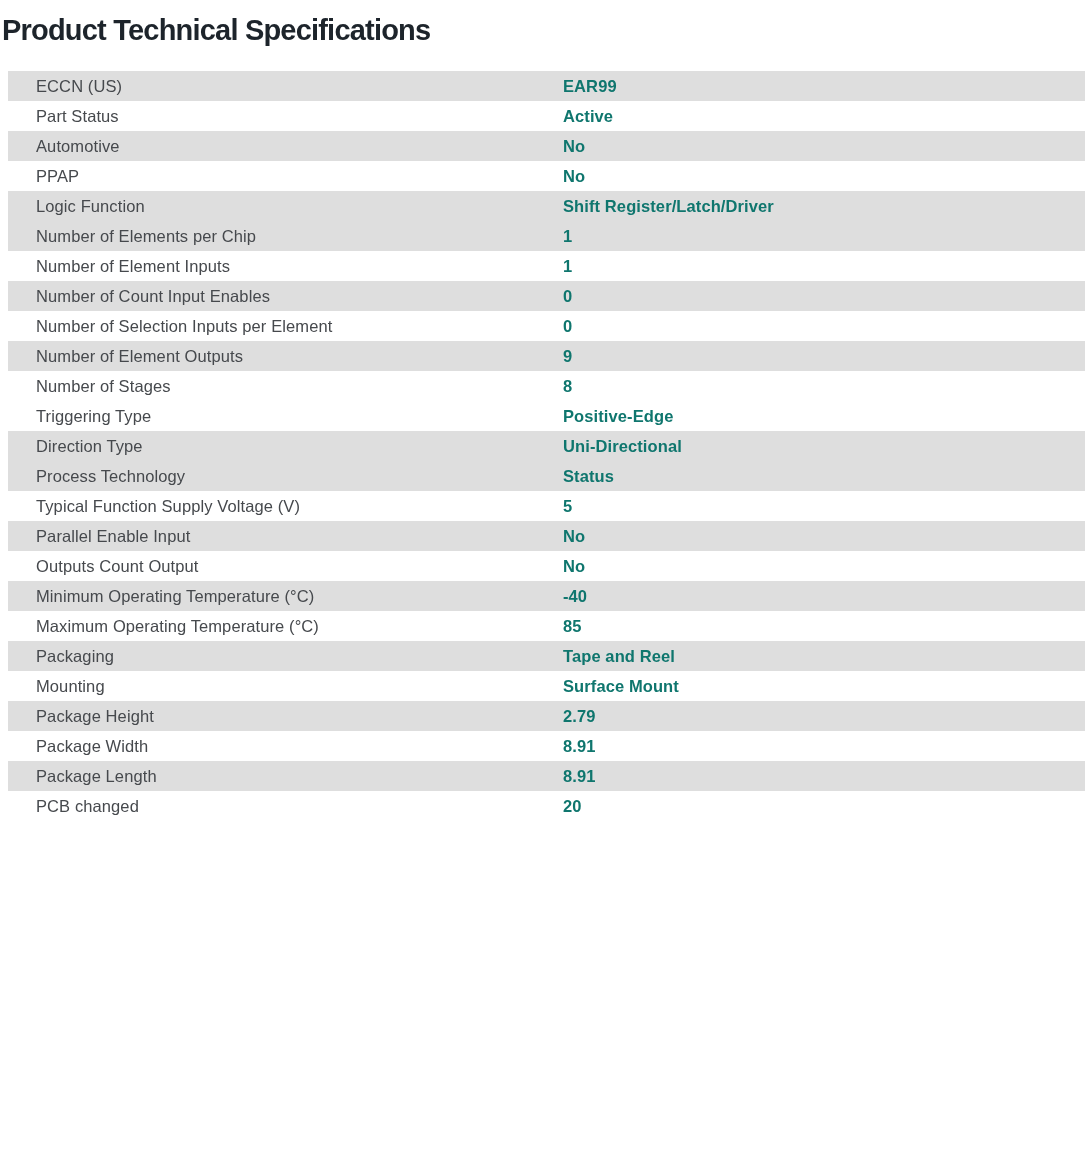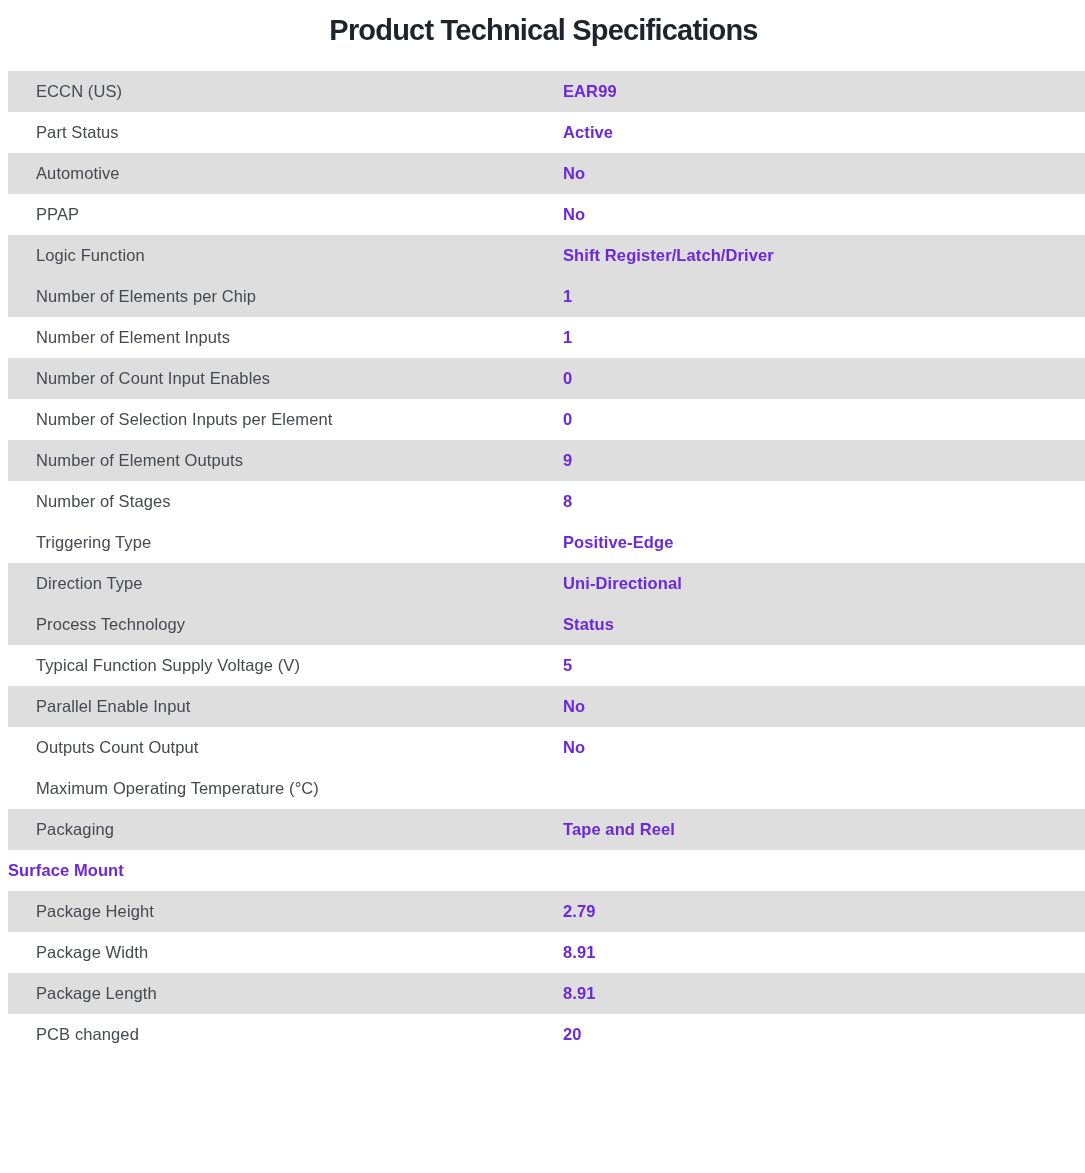--- a/index.html
+++ b/index.html
@@ -10,50 +10,49 @@
     overflow: hidden;
     font-family: "Liberation Sans", sans-serif;
   }
   .page-title {
     margin: 12px 0 0 2px;
     font-size: 29px;
     line-height: 37px;
     font-weight: 700;
     letter-spacing: -0.8px;
     color: #1d242b;
-    text-align: center;
   }
   .spec-table {
     margin-top: 22px;
     margin-left: 8px;
     width: 1077px;
   }
   .spec-row {
     display: flex;
     align-items: center;
-    height: 41px;
+    height: 30px;
     background: #ffffff;
   }
   .spec-row.alt {
     background: #dedede;
   }
   .spec-label {
     flex: 0 0 555px;
     padding-left: 28px;
     font-size: 16.5px;
     font-weight: 400;
     color: #46494d;
     letter-spacing: 0.1px;
     white-space: nowrap;
   }
   .spec-value {
     flex: 1 1 auto;
     font-size: 16.5px;
     font-weight: 700;
-    color: #6d28d9;
+    color: #0f766e;
     letter-spacing: 0.1px;
     white-space: nowrap;
   }
 </style>
 </head>
 <body>
 
 <div class="page">
   <h1 class="page-title">Product Technical Specifications</h1>
 
@@ -137,31 +136,37 @@
   <div class="spec-row alt">
     <div class="spec-label">Parallel Enable Input</div>
     <div class="spec-value">No</div>
   </div>
 
   <div class="spec-row">
     <div class="spec-label">Outputs Count Output</div>
     <div class="spec-value">No</div>
   </div>
 
+  <div class="spec-row alt">
+    <div class="spec-label">Minimum Operating Temperature (°C)</div>
+    <div class="spec-value">-40</div>
+  </div>
 
   <div class="spec-row">
     <div class="spec-label">Maximum Operating Temperature (°C)</div>
+    <div class="spec-value">85</div>
   </div>
 
   <div class="spec-row alt">
     <div class="spec-label">Packaging</div>
     <div class="spec-value">Tape and Reel</div>
   </div>
 
   <div class="spec-row">
+    <div class="spec-label">Mounting</div>
     <div class="spec-value">Surface Mount</div>
   </div>
 
   <div class="spec-row alt">
     <div class="spec-label">Package Height</div>
     <div class="spec-value">2.79</div>
   </div>
 
   <div class="spec-row">
     <div class="spec-label">Package Width</div>

